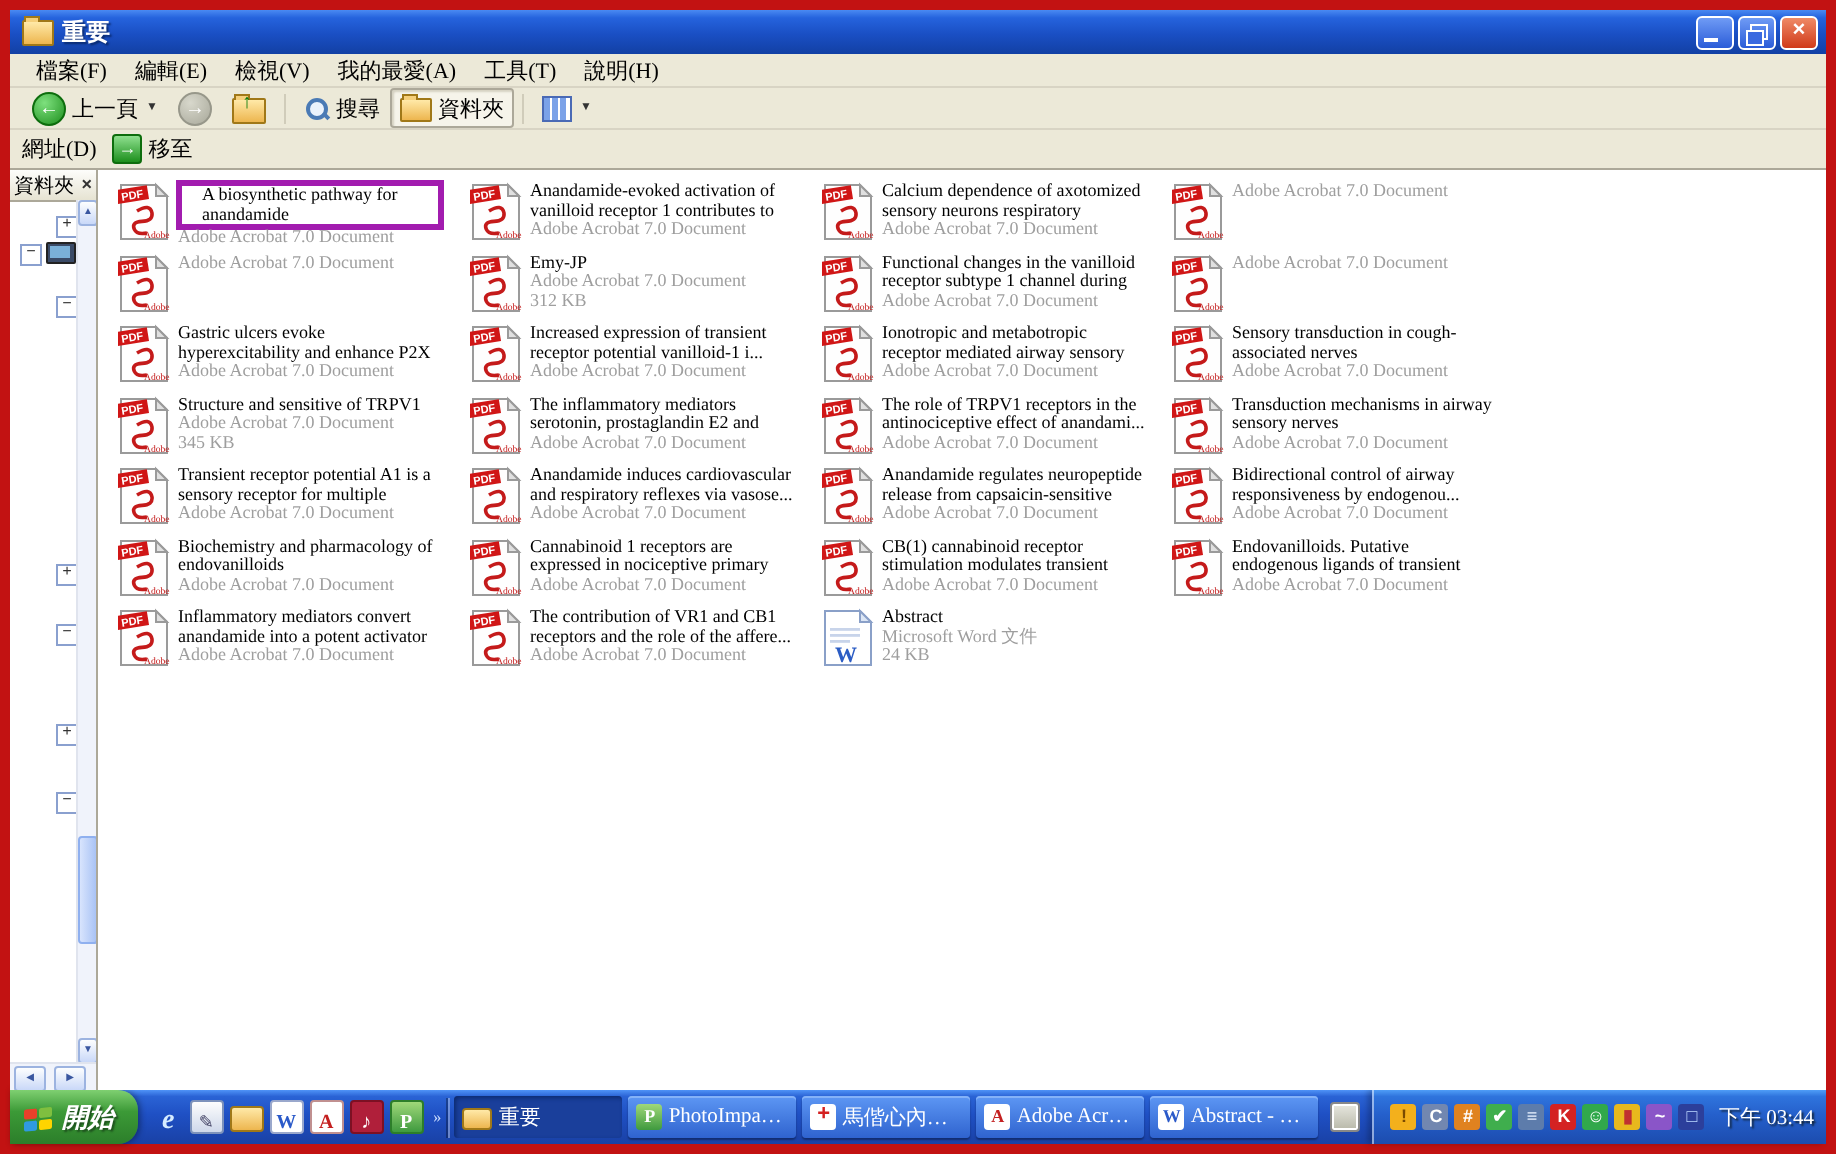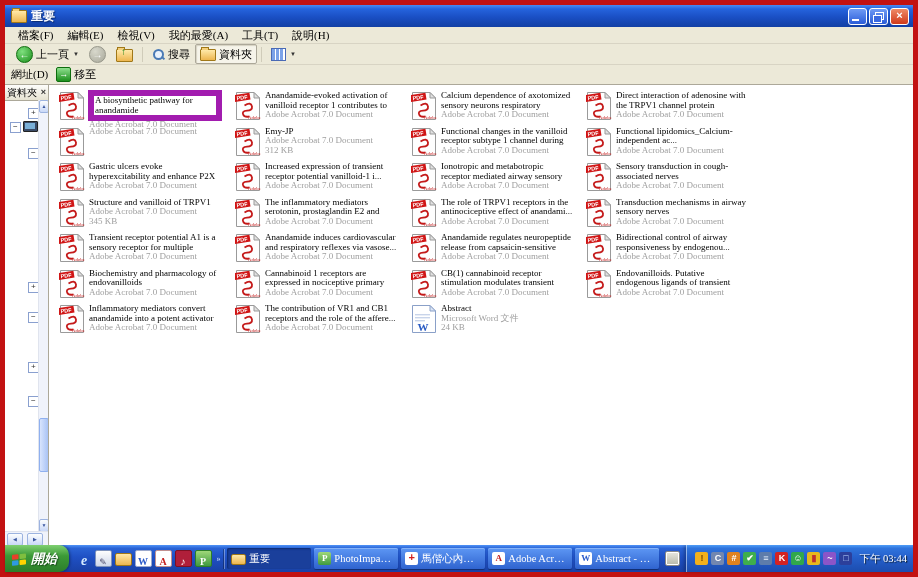--- a/index.html
+++ b/index.html
@@ -81,21 +81,21 @@
   .hsb .left{left:2px;}.hsb .right{left:22px;}
 
   .filearea{flex:1;position:relative;background:#fff;overflow:hidden;}
   .fcol{position:absolute;top:6px;width:172px;}
   .tile{display:flex;height:35.5px;align-items:flex-start;}
   .ficon{flex:0 0 27px;height:31px;}
   .ficon svg{display:block;}
   .ftext{margin-left:3px;width:132px;}
   .ftitle{display:block;font-size:9px;line-height:9.5px;color:#000;max-height:19px;overflow:hidden;}
   .fmeta{display:block;font-size:9px;line-height:9.5px;color:#9e9e9e;}
-  .sel .ftitle{border:6px solid #a21caf;margin:-1px;padding:0 1px;}
+  .sel .ftitle{border:3px solid #a21caf;margin:-1px;padding:0 10px;}
 
   
   .taskbar{height:27px;flex:0 0 27px;display:flex;align-items:center;
     background:linear-gradient(180deg,#4f93f7 0%,#2a63d5 12%,#1f50c4 45%,#1941a5 100%);}
   .startbtn{height:27px;width:68px;display:flex;align-items:center;gap:4px;padding:0 8px 0 6px;
     background:linear-gradient(180deg,#7fd071 0%,#3c9a37 40%,#2c7e2a 100%);
     border-radius:0 10px 10px 0;box-shadow:1px 0 3px rgba(0,0,0,.4);}
   .start-label{color:#fff;font:bold italic 13px "Liberation Serif",serif;text-shadow:1px 1px 1px #1d4f1d;}
   .ql{display:flex;align-items:center;gap:3px;margin:0 4px 0 8px;}
   .ql-ic{width:15px;height:15px;border-radius:2px;position:relative;text-align:center;}
@@ -304,21 +304,21 @@
     <path d="M19 1.5 L24.5 7 H19 Z" fill="#e0e0e0" stroke="#9a9a9a"></path>
     <g transform="rotate(-9 6 6)">
       <rect x="-1" y="3" width="16" height="7" fill="#d01616"></rect>
       <text x="7" y="8.7" text-anchor="middle" font-family="Liberation Sans, sans-serif" font-size="5.5" font-weight="bold" fill="#ffffff">PDF</text>
     </g>
     <path d="M9.5 14.5 q6.5 -4 7.5 1 q0.5 4 -5 4.2 q-5.5 0.3 -3.8 4 q1.2 2.8 6.3 1.8" fill="none" stroke="#c41a1a" stroke-width="1.8"></path>
     <text x="13" y="28" font-family="Liberation Serif, serif" font-size="4.8" fill="#c41a1a">Adobe</text>
   </svg>
 </span>
     <span class="ftext">
-      <span class="ftitle">Structure and vanilloid of TRPV1</span>
+      <span class="ftitle">Structure and sensitive of TRPV1</span>
       <span class="fmeta">Adobe Acrobat 7.0 Document</span>
       <span class="fmeta">345 KB</span>
     </span>
   </div>
           <div class="tile">
     <span class="ficon ic-pdf">
   <svg width="26" height="30" viewBox="0 0 26 30" xmlns="http://www.w3.org/2000/svg">
     <path d="M1.5 1.5 H19 L24.5 7 V28.5 H1.5 Z" fill="#fefefe" stroke="#9a9a9a"></path>
     <path d="M19 1.5 L24.5 7 H19 Z" fill="#e0e0e0" stroke="#9a9a9a"></path>
     <g transform="rotate(-9 6 6)">
@@ -650,40 +650,38 @@
     <path d="M19 1.5 L24.5 7 H19 Z" fill="#e0e0e0" stroke="#9a9a9a"></path>
     <g transform="rotate(-9 6 6)">
       <rect x="-1" y="3" width="16" height="7" fill="#d01616"></rect>
       <text x="7" y="8.7" text-anchor="middle" font-family="Liberation Sans, sans-serif" font-size="5.5" font-weight="bold" fill="#ffffff">PDF</text>
     </g>
     <path d="M9.5 14.5 q6.5 -4 7.5 1 q0.5 4 -5 4.2 q-5.5 0.3 -3.8 4 q1.2 2.8 6.3 1.8" fill="none" stroke="#c41a1a" stroke-width="1.8"></path>
     <text x="13" y="28" font-family="Liberation Serif, serif" font-size="4.8" fill="#c41a1a">Adobe</text>
   </svg>
 </span>
     <span class="ftext">
-      <span class="ftitle">Direct interaction of adenosine with the TRPV1 channel protein</span>
-      <span class="fmeta">Adobe Acrobat 7.0 Document</span>
-
-    </span>
-  </div>
-          <div class="tile">
-    <span class="ficon ic-pdf">
-  <svg width="26" height="30" viewBox="0 0 26 30" xmlns="http://www.w3.org/2000/svg">
-    <path d="M1.5 1.5 H19 L24.5 7 V28.5 H1.5 Z" fill="#fefefe" stroke="#9a9a9a"></path>
-    <path d="M19 1.5 L24.5 7 H19 Z" fill="#e0e0e0" stroke="#9a9a9a"></path>
-    <g transform="rotate(-9 6 6)">
-      <rect x="-1" y="3" width="16" height="7" fill="#d01616"></rect>
-      <text x="7" y="8.7" text-anchor="middle" font-family="Liberation Sans, sans-serif" font-size="5.5" font-weight="bold" fill="#ffffff">PDF</text>
-    </g>
-    <path d="M9.5 14.5 q6.5 -4 7.5 1 q0.5 4 -5 4.2 q-5.5 0.3 -3.8 4 q1.2 2.8 6.3 1.8" fill="none" stroke="#c41a1a" stroke-width="1.8"></path>
-    <text x="13" y="28" font-family="Liberation Serif, serif" font-size="4.8" fill="#c41a1a">Adobe</text>
-  </svg>
-</span>
-    <span class="ftext">
-      <span class="ftitle">Functional lipidomics_Calcium-independent ac...</span>
+      <span class="fmeta">Adobe Acrobat 7.0 Document</span>
+
+    </span>
+  </div>
+          <div class="tile">
+    <span class="ficon ic-pdf">
+  <svg width="26" height="30" viewBox="0 0 26 30" xmlns="http://www.w3.org/2000/svg">
+    <path d="M1.5 1.5 H19 L24.5 7 V28.5 H1.5 Z" fill="#fefefe" stroke="#9a9a9a"></path>
+    <path d="M19 1.5 L24.5 7 H19 Z" fill="#e0e0e0" stroke="#9a9a9a"></path>
+    <g transform="rotate(-9 6 6)">
+      <rect x="-1" y="3" width="16" height="7" fill="#d01616"></rect>
+      <text x="7" y="8.7" text-anchor="middle" font-family="Liberation Sans, sans-serif" font-size="5.5" font-weight="bold" fill="#ffffff">PDF</text>
+    </g>
+    <path d="M9.5 14.5 q6.5 -4 7.5 1 q0.5 4 -5 4.2 q-5.5 0.3 -3.8 4 q1.2 2.8 6.3 1.8" fill="none" stroke="#c41a1a" stroke-width="1.8"></path>
+    <text x="13" y="28" font-family="Liberation Serif, serif" font-size="4.8" fill="#c41a1a">Adobe</text>
+  </svg>
+</span>
+    <span class="ftext">
       <span class="fmeta">Adobe Acrobat 7.0 Document</span>
 
     </span>
   </div>
           <div class="tile">
     <span class="ficon ic-pdf">
   <svg width="26" height="30" viewBox="0 0 26 30" xmlns="http://www.w3.org/2000/svg">
     <path d="M1.5 1.5 H19 L24.5 7 V28.5 H1.5 Z" fill="#fefefe" stroke="#9a9a9a"></path>
     <path d="M19 1.5 L24.5 7 H19 Z" fill="#e0e0e0" stroke="#9a9a9a"></path>
     <g transform="rotate(-9 6 6)">

